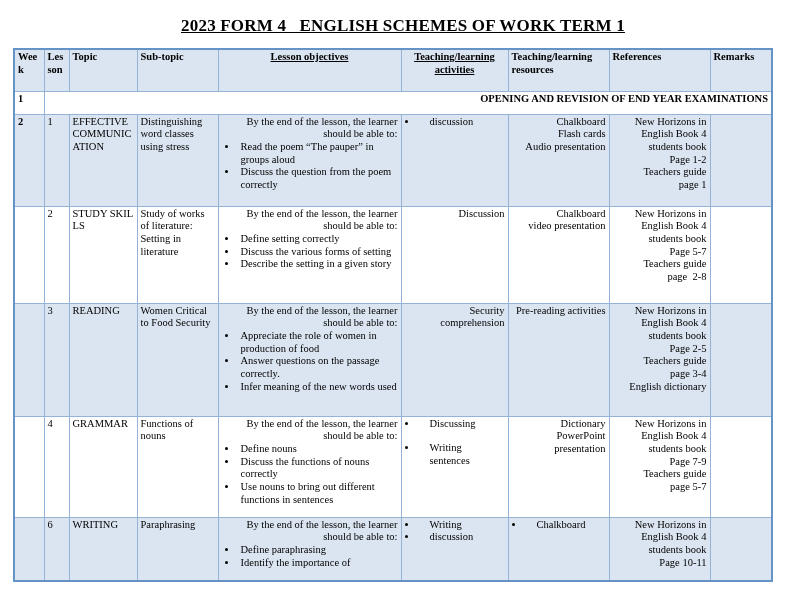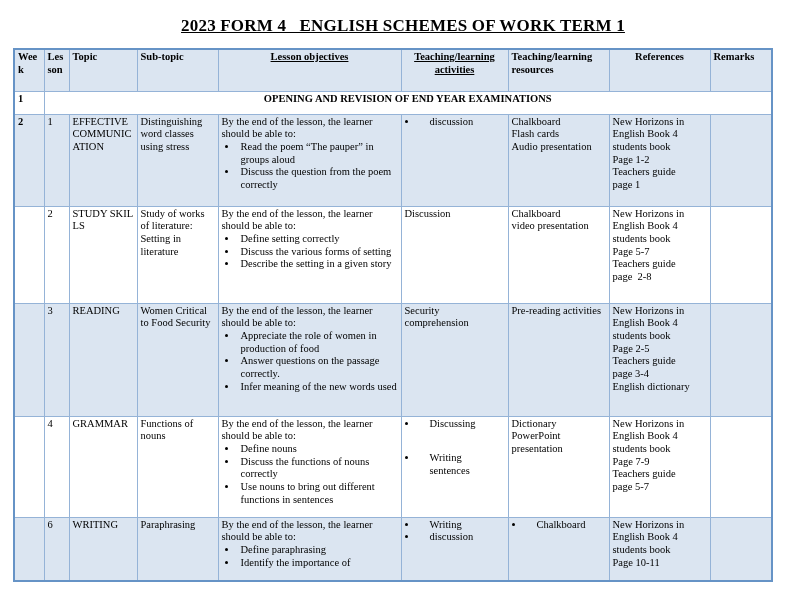--- a/index.html
+++ b/index.html
@@ -22,39 +22,39 @@
   th, td {
     border:1px solid #95b3d7;
     vertical-align:top; text-align:left;
     padding:1px 3px; overflow:hidden;
     overflow-wrap:break-word; word-wrap:break-word;
   }
   thead th { background:#dbe5f1; font-weight:bold; }
   tr.shade td { background:#dbe5f1; }
   th.brk, td.brk { word-break:break-all; }
   th.c { text-align:center;text-decoration:underline; }
-  th.r { text-align:center; }
+  th.r { text-align:left; }
   .b { font-weight:bold; }
 
   tr.hdr     { height:42px; }
   tr.section { height:23px; }
   tr.r0 { height:92px; }
   tr.r1 { height:97px; }
   tr.r2 { height:113px; }
   tr.r3 { height:101px; }
   tr.r4 { height:64px; }
 
-  td.section-cell { text-align:center; font-weight:bold; }
+  td.section-cell { text-align:right; font-weight:bold; }
 
   ul { margin:0; padding:0 0 0 16px; list-style:disc; }
   ul.obl li { padding-left:3px; }
   ul.acl { padding-left:13px; }
   ul.acl li { padding-left:12px; }
-  ul.acl.spaced li + li { margin-top:22px; }
-  td .line { white-space:pre-wrap; }
+  ul.acl.spaced li + li { margin-top:12px; }
+  td .line { white-space:pre-wrap;text-align:right; }
 </style>
 </head>
 <body>
 
 <div class="page">
 
   <h1 class="doc-title">2023 FORM 4   ENGLISH SCHEMES OF WORK TERM 1</h1>
 
   <table class="sow">
     <colgroup>

